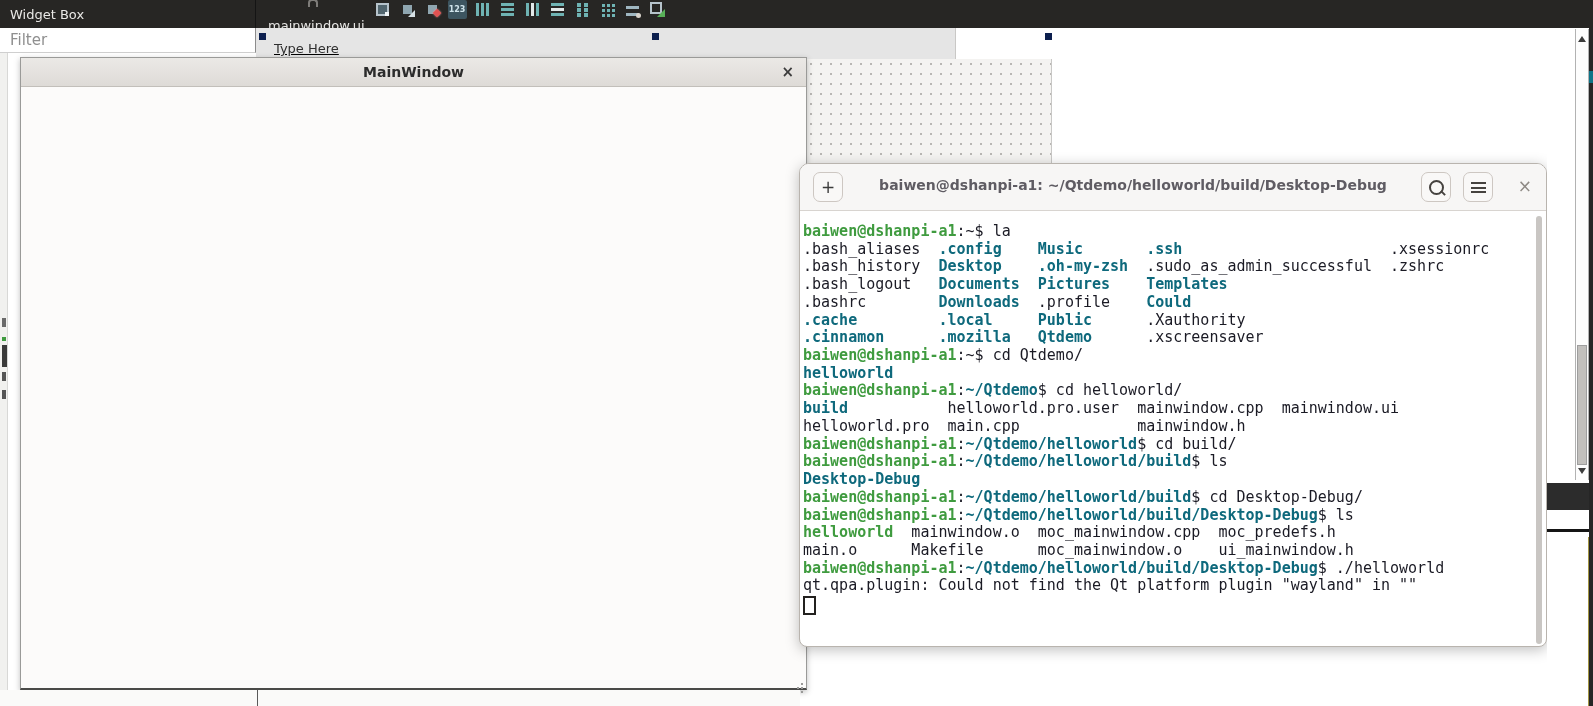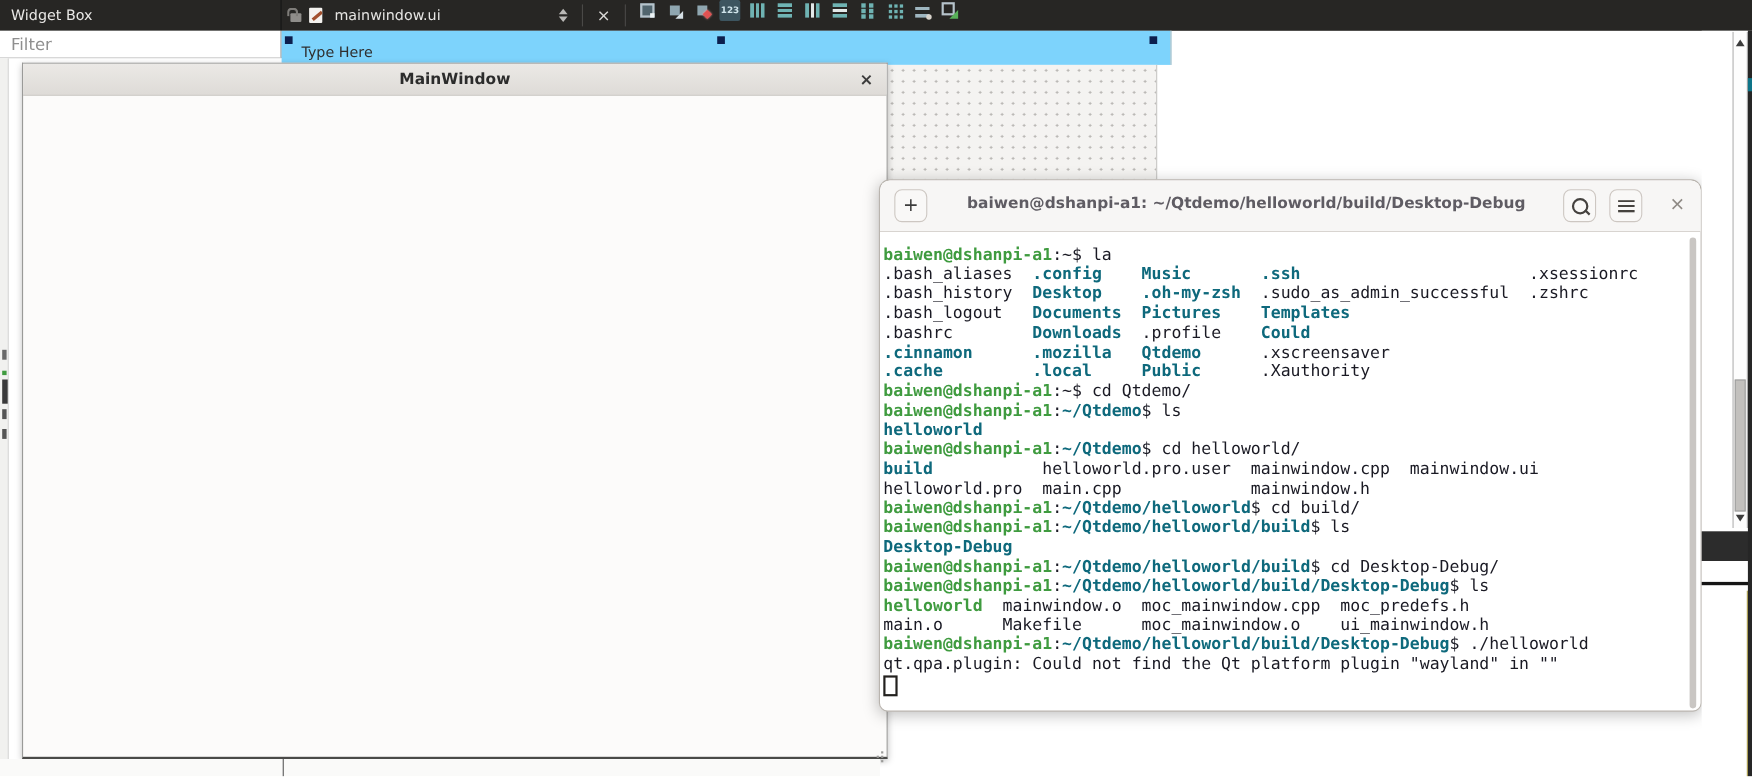--- a/index.html
+++ b/index.html
@@ -4,21 +4,21 @@
 <style>
   html,body{margin:0;padding:0;background:#ffffff;}
   .screen{position:relative;width:1593px;height:706px;overflow:hidden;
           font-family:"DejaVu Sans","Liberation Sans",sans-serif;background:#ffffff;}
   .abs{position:absolute;}
 
   
   .dtoolbar{left:0;top:0;width:1593px;height:28px;background:#272624;display:flex;align-items:flex-start;}
   .wb-title{width:256px;height:28px;display:flex;align-items:center;padding-left:10px;box-sizing:border-box;
             color:#e9e8e6;font-size:13px;border-right:1px solid #141414;}
-  .tabbar{display:flex;align-items:center;height:28px;color:#e6e5e3;font-size:13px;gap:7px;padding-left:8px;}
+  .tabbar{display:flex;align-items:center;height:28px;color:#e6e5e3;font-size:13px;gap:7px;padding-left:8px;flex-direction:column;}
   .lock-icon{position:relative;width:10px;height:8px;margin-top:4px;background:#8f8d8a;border-radius:1px;display:inline-block;}
   .lock-icon::before{content:"";position:absolute;left:-3px;top:-5px;width:6px;height:6px;border:2px solid #7e7c79;border-bottom:none;border-radius:4px 4px 0 0;}
   .doc-icon{position:relative;width:12px;height:14px;background:#f4f2ef;border-radius:1px;display:inline-block;overflow:hidden;}
   .doc-icon::after{content:"";position:absolute;left:2px;top:6px;width:11px;height:3px;background:#a2502e;transform:rotate(-40deg);}
   .tab-label{padding:0 4px;}
   .spinner{display:flex;flex-direction:column;gap:2px;margin-left:96px;}
   .spinner i{width:0;height:0;border-left:4px solid transparent;border-right:4px solid transparent;}
   .spinner .up{border-bottom:5px solid #b9b8b6;}
   .spinner .dn{border-top:5px solid #b9b8b6;}
   .vsep{width:1px;height:20px;background:#4a4947;margin:0 6px;}
@@ -48,22 +48,22 @@
   
   .filter-row{left:0;top:28px;width:256px;height:25px;background:#ffffff;border-right:1px solid #8c8c8c;border-bottom:1px solid #cfcfcf;box-sizing:border-box;}
   .filter-input{width:100%;height:100%;border:none;outline:none;padding:0 12px 0 10px;font-size:15px;color:#333;font-family:inherit;box-sizing:border-box;background:transparent;}
   .filter-input::placeholder{color:#8f8f8f;}
   .left-sliver{left:0;top:53px;width:8px;height:637px;background:#f1f1ef;border-right:1px solid #d8d8d6;box-sizing:border-box;}
   .sliver-mark{position:absolute;left:2px;background:#4a4a4a;width:4px;}
   .bottom-strip{left:0;top:690px;width:800px;height:16px;background:#fafaf9;}
   .wb-border-line{left:257px;top:690px;width:1px;height:16px;background:#5a5a5a;}
 
   
-  .form-strip{left:256px;top:28px;width:809px;height:31px;background:#7dd3fc;border-right:1px solid #c9c8c6;box-sizing:border-box;
-              display:flex;align-items:flex-end;}
+  .form-strip{left:256px;top:28px;width:700px;height:31px;background:#e5e5e5;border-right:1px solid #c9c8c6;box-sizing:border-box;
+              display:flex;align-items:flex-end;text-decoration:underline;}
   .type-here{padding:0 0 3px 18px;font-size:13px;color:#2f2f2f;}
   .form-grid{left:256px;top:59px;width:796px;height:104px;background:#f4f3f1;
              background-image:radial-gradient(#b9b7b4 1px,transparent 1.2px);background-size:10px 10px;
              border-right:1px solid #c9c8c6;box-sizing:border-box;}
   .form-gap-strip{left:795px;top:163px;width:4px;height:484px;background:#f0efed;}
   .handle{position:absolute;top:33px;width:7px;height:7px;background:#0c1f4e;}
 
   
   .mainwin{left:20px;top:57px;width:787px;height:633px;background:#fcfbfa;
            border:1px solid #9a9a98;border-bottom:2px solid #4a4a48;box-sizing:border-box;
@@ -196,24 +196,23 @@
       </div>
       <span class="term-close">×</span>
     </div>
     <div class="term-body">
       <div>
           <div class="tline"><span class="seg-user">baiwen@dshanpi-a1</span><span class="seg-fg">:~$ la</span></div>
           <div class="tline"><span class="seg-fg">.bash_aliases  </span><span class="seg-dir">.config</span><span class="seg-fg">    </span><span class="seg-dir">Music</span><span class="seg-fg">       </span><span class="seg-dir">.ssh</span><span class="seg-fg">                       </span><span class="seg-fg">.xsessionrc</span></div>
           <div class="tline"><span class="seg-fg">.bash_history  </span><span class="seg-dir">Desktop</span><span class="seg-fg">    </span><span class="seg-dir">.oh-my-zsh</span><span class="seg-fg">  </span><span class="seg-fg">.sudo_as_admin_successful  .zshrc</span></div>
           <div class="tline"><span class="seg-fg">.bash_logout   </span><span class="seg-dir">Documents</span><span class="seg-fg">  </span><span class="seg-dir">Pictures</span><span class="seg-fg">    </span><span class="seg-dir">Templates</span></div>
           <div class="tline"><span class="seg-fg">.bashrc        </span><span class="seg-dir">Downloads</span><span class="seg-fg">  </span><span class="seg-fg">.profile    </span><span class="seg-dir">Could</span></div>
+          <div class="tline"><span class="seg-dir">.cache</span><span class="seg-fg">         </span><span class="seg-dir">.local</span><span class="seg-fg">     </span><span class="seg-dir">Public</span><span class="seg-fg">      </span><span class="seg-fg">.Xauthority</span></div>
           <div class="tline"><span class="seg-dir">.cinnamon</span><span class="seg-fg">      </span><span class="seg-dir">.mozilla</span><span class="seg-fg">   </span><span class="seg-dir">Qtdemo</span><span class="seg-fg">      </span><span class="seg-fg">.xscreensaver</span></div>
-          <div class="tline"><span class="seg-dir">.cache</span><span class="seg-fg">         </span><span class="seg-dir">.local</span><span class="seg-fg">     </span><span class="seg-dir">Public</span><span class="seg-fg">      </span><span class="seg-fg">.Xauthority</span></div>
           <div class="tline"><span class="seg-user">baiwen@dshanpi-a1</span><span class="seg-fg">:~$ cd Qtdemo/</span></div>
-          <div class="tline"><span class="seg-user">baiwen@dshanpi-a1</span><span class="seg-fg">:</span><span class="seg-path">~/Qtdemo</span><span class="seg-fg">$ ls</span></div>
           <div class="tline"><span class="seg-dir">helloworld</span></div>
           <div class="tline"><span class="seg-user">baiwen@dshanpi-a1</span><span class="seg-fg">:</span><span class="seg-path">~/Qtdemo</span><span class="seg-fg">$ cd helloworld/</span></div>
           <div class="tline"><span class="seg-dir">build</span><span class="seg-fg">           </span><span class="seg-fg">helloworld.pro.user  mainwindow.cpp  mainwindow.ui</span></div>
           <div class="tline"><span class="seg-fg">helloworld.pro  main.cpp             mainwindow.h</span></div>
           <div class="tline"><span class="seg-user">baiwen@dshanpi-a1</span><span class="seg-fg">:</span><span class="seg-path">~/Qtdemo/helloworld</span><span class="seg-fg">$ cd build/</span></div>
           <div class="tline"><span class="seg-user">baiwen@dshanpi-a1</span><span class="seg-fg">:</span><span class="seg-path">~/Qtdemo/helloworld/build</span><span class="seg-fg">$ ls</span></div>
           <div class="tline"><span class="seg-dir">Desktop-Debug</span></div>
           <div class="tline"><span class="seg-user">baiwen@dshanpi-a1</span><span class="seg-fg">:</span><span class="seg-path">~/Qtdemo/helloworld/build</span><span class="seg-fg">$ cd Desktop-Debug/</span></div>
           <div class="tline"><span class="seg-user">baiwen@dshanpi-a1</span><span class="seg-fg">:</span><span class="seg-path">~/Qtdemo/helloworld/build/Desktop-Debug</span><span class="seg-fg">$ ls</span></div>
           <div class="tline"><span class="seg-exec">helloworld</span><span class="seg-fg">  mainwindow.o  moc_mainwindow.cpp  moc_predefs.h</span></div>

